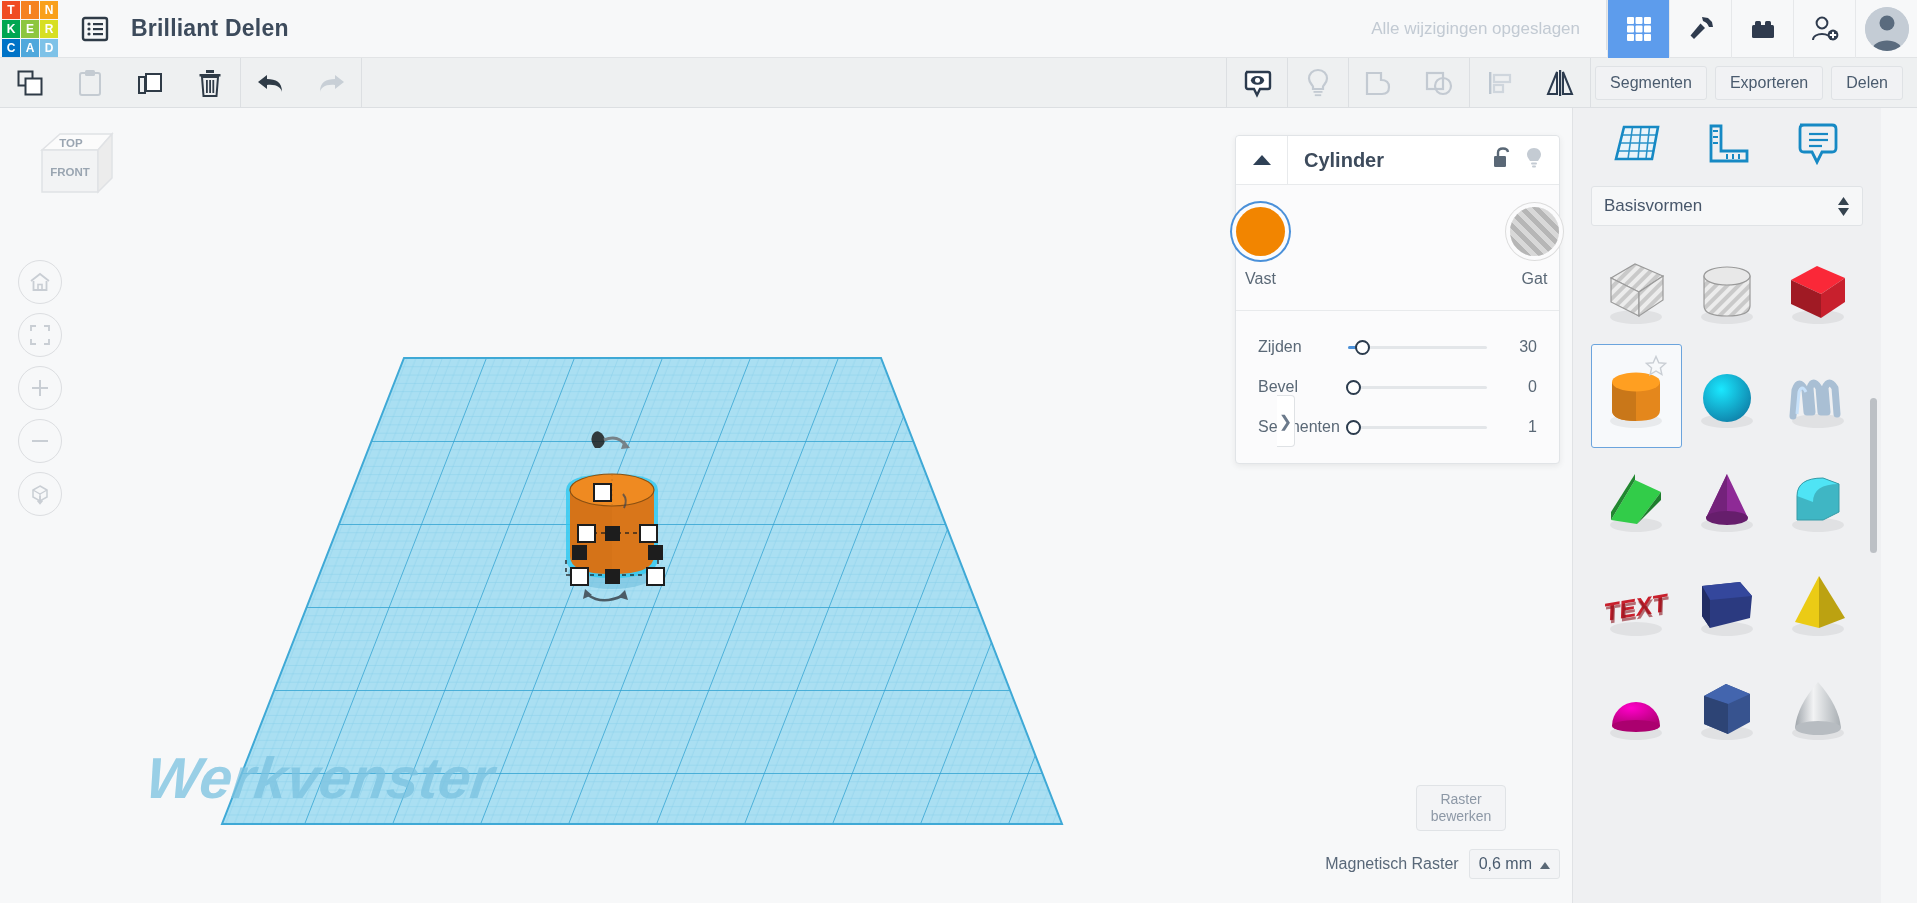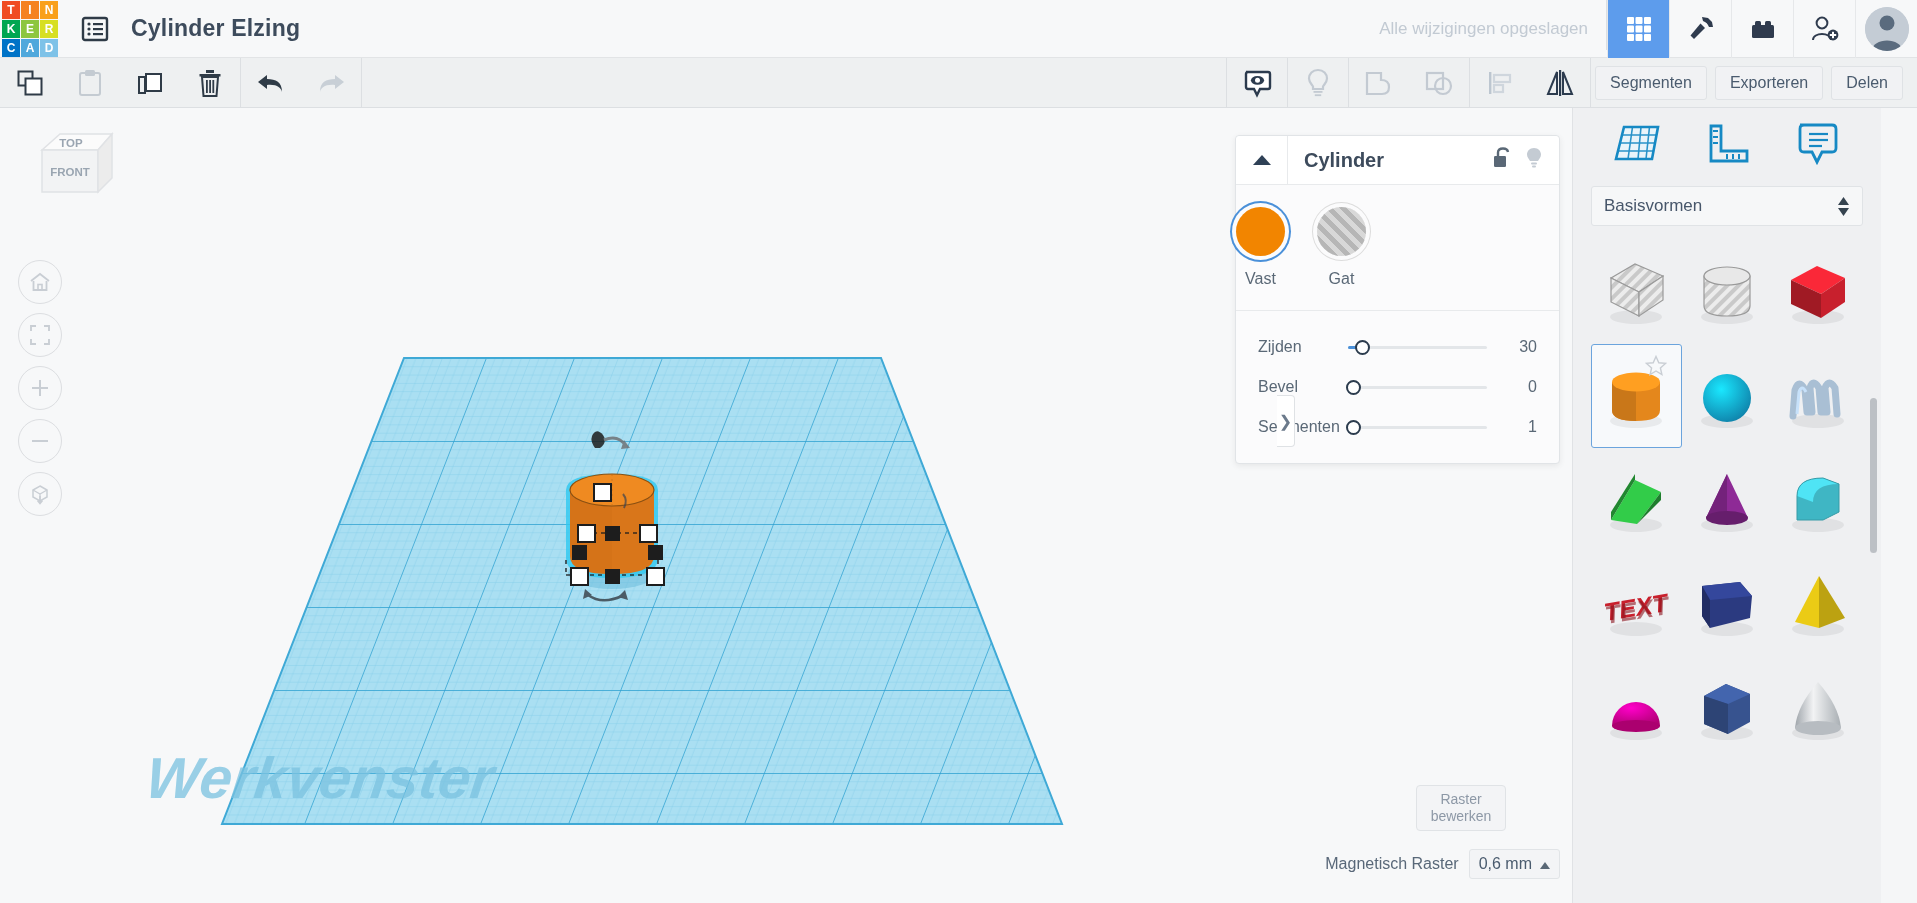--- a/index.html
+++ b/index.html
@@ -32,21 +32,21 @@
   .hamb {
     margin-left: 20px; width: 36px; height: 36px;
     display: flex; align-items: center; justify-content: center;
     cursor: pointer;
   }
   .proj-title {
     margin-left: 18px; font-size: 23px; color: #3d4b5c; font-weight: 600;
     letter-spacing: .2px;
   }
   .saved-text {
-    margin-left: auto; font-size: 17px; color: #c2cad3; margin-right: 18px;
+    margin-left: auto; font-size: 17px; color: #c2cad3; margin-right: 26px;
   }
   .topright { display:flex; align-items:stretch; height:58px; }
   .tr-btn {
     width: 62px; height: 58px; display:flex; align-items:center; justify-content:center;
     border-left: 1px solid #e6e8ea; cursor:pointer; background:transparent;
   }
   .tr-btn.active { background:#5d9cec; }
   .avatar-wrap { width:62px; height:58px; display:flex; align-items:center; justify-content:center;
     border-left:1px solid #e6e8ea; cursor:pointer; }
   .avatar {
@@ -110,21 +110,21 @@
     height:49px; display:flex; align-items:center; background:#fff;
     border-bottom:1px solid #e8eaec; border-radius:4px 4px 0 0;
   }
   .props-collapse {
     width:52px; height:49px; display:flex; align-items:center; justify-content:center;
     border-right:1px solid #e8eaec; cursor:pointer;
   }
   .props-name { margin-left:16px; font-size:20px; font-weight:600; color:#3d4b5c; }
   .props-head-icons { margin-left:auto; display:flex; gap:10px; padding-right:14px; }
   .props-body { padding:22px 0 8px 0; }
-  .solid-hole { display:flex; justify-content:flex-start; gap:32px; }
+  .solid-hole { display:flex; justify-content:space-between; gap:32px; }
   .sh-item { display:flex; flex-direction:column; align-items:center; cursor:pointer; }
   .sh-circle { width:49px; height:49px; border-radius:50%; }
   .sh-circle.solid { background:#f28500; box-shadow:0 0 0 4px #fbfbfc, 0 0 0 6px #4a90d9; }
   .sh-circle.hole {
     background: repeating-linear-gradient(45deg,#b6b6b6 0 5px,#d8d8d8 5px 10px);
     box-shadow:0 0 0 4px #fbfbfc, 0 0 0 5px #dcdcdc;
   }
   .sh-label { margin-top:14px; font-size:16px; color:#5a6876; }
   .props-divider { height:1px; background:#e8eaec; margin:22px 0 0 0; }
   .sliders { padding:16px 22px 8px 22px; }
@@ -200,21 +200,21 @@
         <rect x="3" y="4" width="24" height="22" rx="2" fill="none" stroke="#2f3b47" stroke-width="2.4"></rect>
         <circle cx="9" cy="10" r="1.6" fill="#2f3b47"></circle>
           <rect x="13" y="9" width="10" height="2.2" fill="#2f3b47"></rect>
         <circle cx="9" cy="15" r="1.6" fill="#2f3b47"></circle>
           <rect x="13" y="14" width="10" height="2.2" fill="#2f3b47"></rect>
         <circle cx="9" cy="20" r="1.6" fill="#2f3b47"></circle>
           <rect x="13" y="19" width="10" height="2.2" fill="#2f3b47"></rect>
       </svg>
     </div>
 
-    <div class="proj-title">Cylinder Elzing</div>
+    <div class="proj-title">Brilliant Delen</div>
 
     <div class="saved-text">Alle wijzigingen opgeslagen</div>
 
     <div class="topright">
       <div class="tb-sep"></div>
       <div class="tr-btn active">
         <svg width="28" height="28" viewBox="0 0 28 28">
           <g fill="#ffffff">
             <rect x="2" y="2" width="7" height="7" rx="1"></rect>
               <rect x="10.5" y="2" width="7" height="7" rx="1"></rect>

